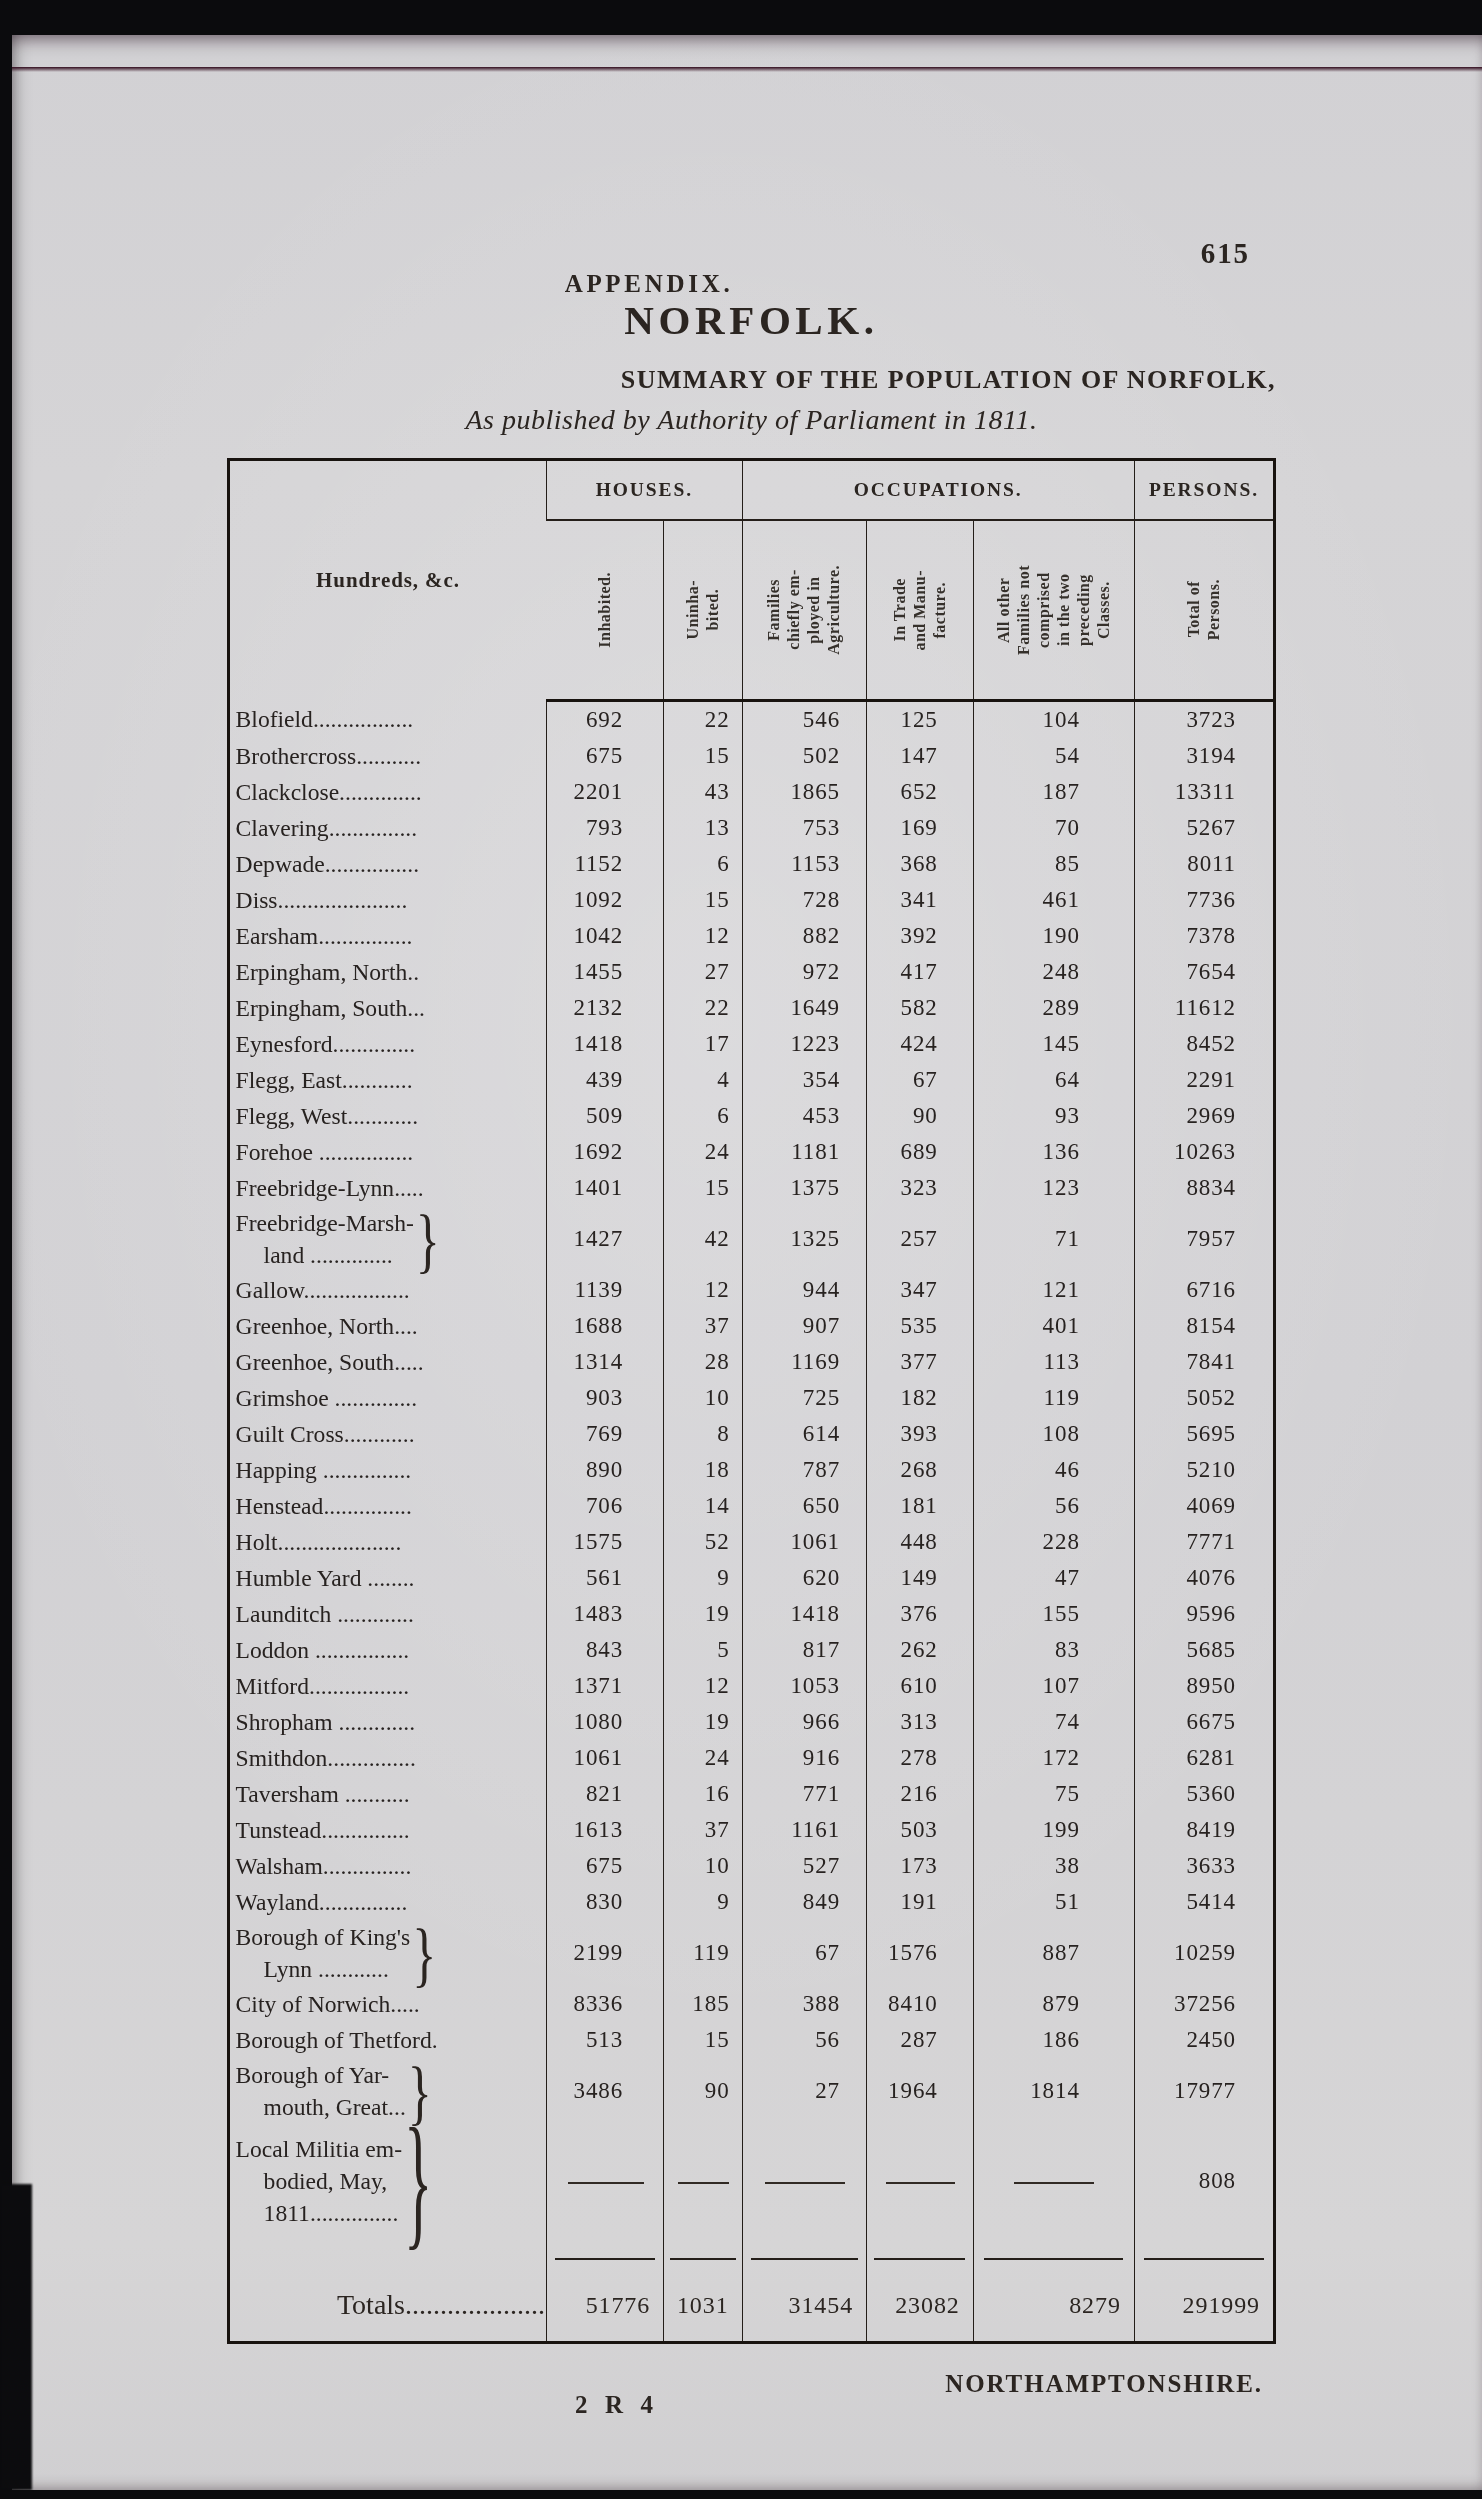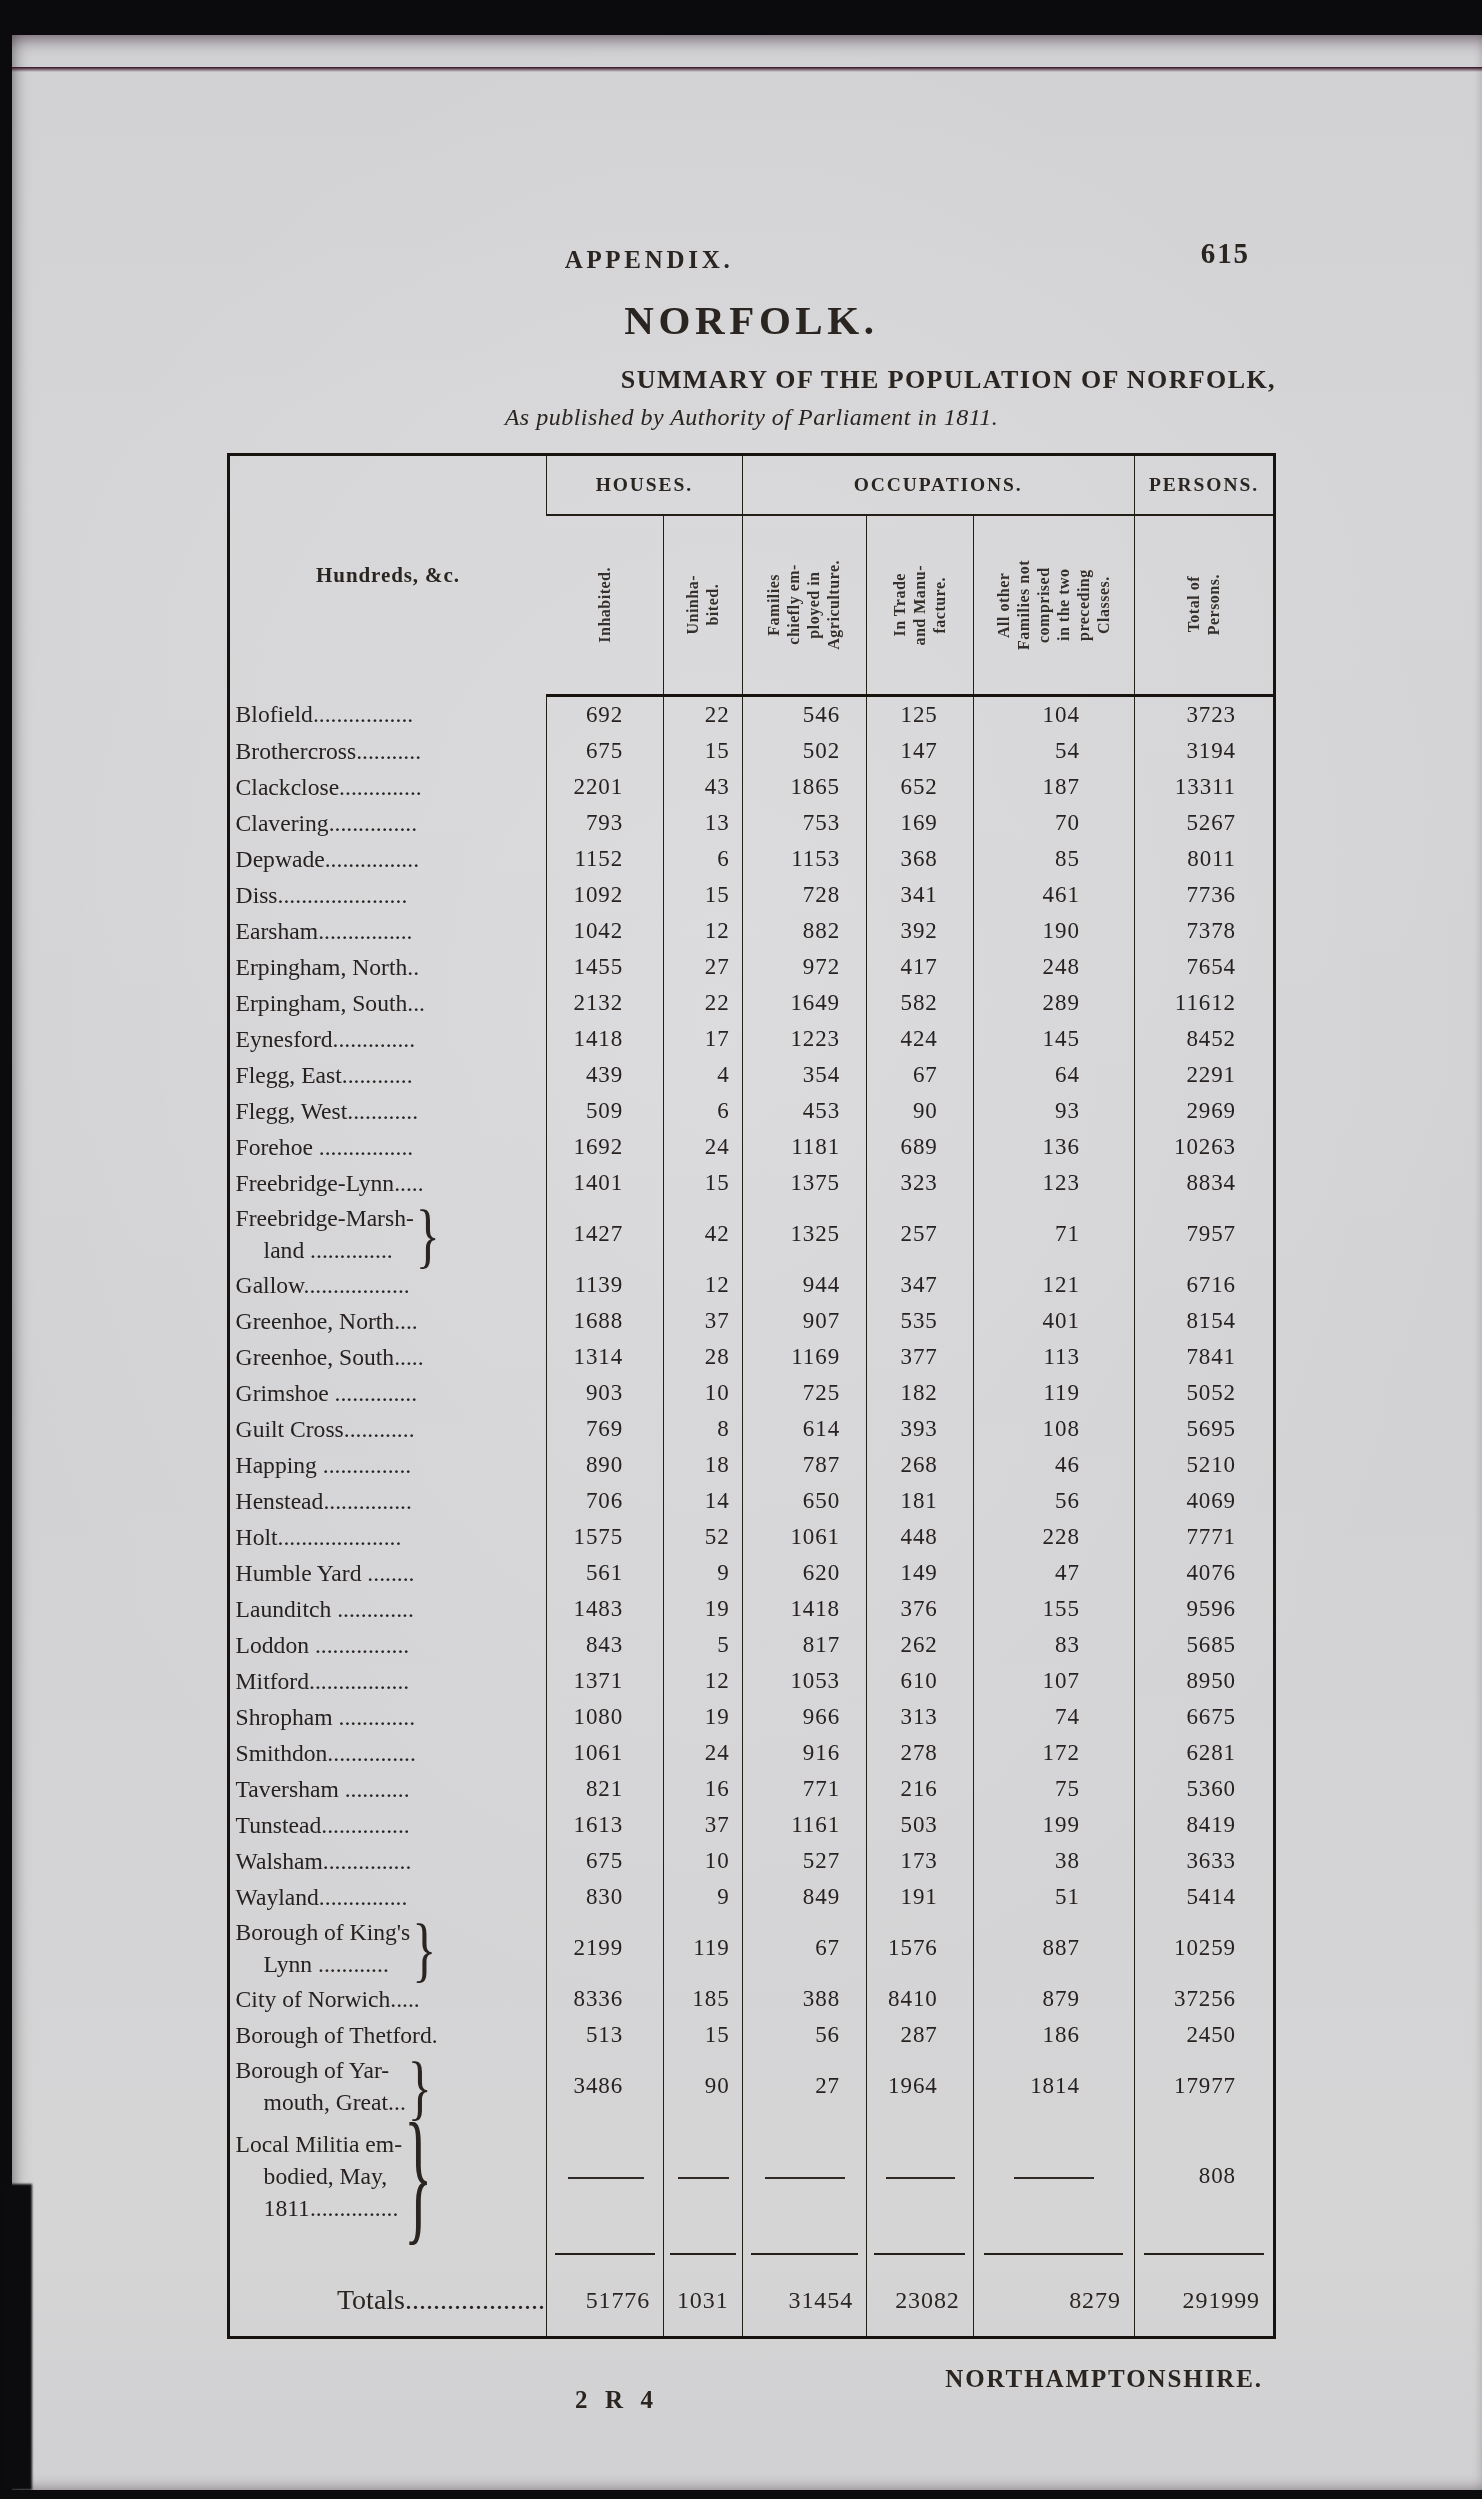--- a/index.html
+++ b/index.html
@@ -11,25 +11,25 @@
            radial-gradient(ellipse 1112px 1482px at 48% 40%, rgba(255,255,255,.20), rgba(0,0,0,0) 70%),
            linear-gradient(180deg,#d2d1d4 0%,#d5d4d6 18%,#d2d1d4 55%,#d6d5d6 90%,#d0cfd1 100%);
          box-shadow:inset 0 13px 16.7px -9.3px rgba(30,5,20,.55), inset 0 -9.3px 13px -7.4px rgba(40,20,30,.35),
                     inset 13px 0 16.7px -11px rgba(0,0,0,.35);}
   .corner-shadow{position:absolute;left:0;bottom:10.2px;width:31.5px;height:306px;background:#0c0c0e;
                  filter:blur(0.9px);}
   .topband-tint{position:absolute;left:0;top:31.5px;width:100%;height:5.6px;background:linear-gradient(180deg,#320c1e,#5a1f3a00);}
   .content{position:relative;margin:211px 0 0 215px;width:1049px;color:#2b2521;}
   .masthead{position:relative;height:41px;}
   .appendix{position:absolute;left:422px;transform:translateX(-50%);
-            font-size:25px;letter-spacing:3.7px;font-weight:bold;}
+            font-size:25px;letter-spacing:3.7px;font-weight:bold;margin-top:24px;}
   .pagenum{position:absolute;right:26px;top:-9.3px;font-size:29px;letter-spacing:1.9px;font-weight:bold;}
   .county-title{text-align:center;font-size:41px;font-weight:bold;letter-spacing:4.6px;margin-top:9.3px;}
   .summary-line{text-align:right;font-size:26px;font-weight:bold;letter-spacing:1.4px;margin-top:20.4px;}
-  .authority-line{text-align:center;font-size:24px;font-style:italic;margin-top:9.3px;letter-spacing:0.5px;}
+  .authority-line{text-align:center;font-size:28px;font-style:italic;margin-top:9.3px;letter-spacing:0.5px;}
 
   table.census{border-collapse:collapse;table-layout:fixed;width:1049px;margin-top:22px;
                border:3.7px solid #18130f;}
   table.census col.c1{width:30.4%;} table.census col.c2{width:11.2%;}
   table.census col.c3{width:7.5%;}  table.census col.c4{width:11.9%;}
   table.census col.c5{width:10.2%;} table.census col.c6{width:15.4%;}
   table.census col.c7{width:13.4%;}
   th,td{border-left:1.9px solid #241e19;vertical-align:middle;}
   th:first-child,td:first-child{border-left:none;}
   .group-row th{height:56px;font-size:19.5px;letter-spacing:1.9px;font-weight:bold;

